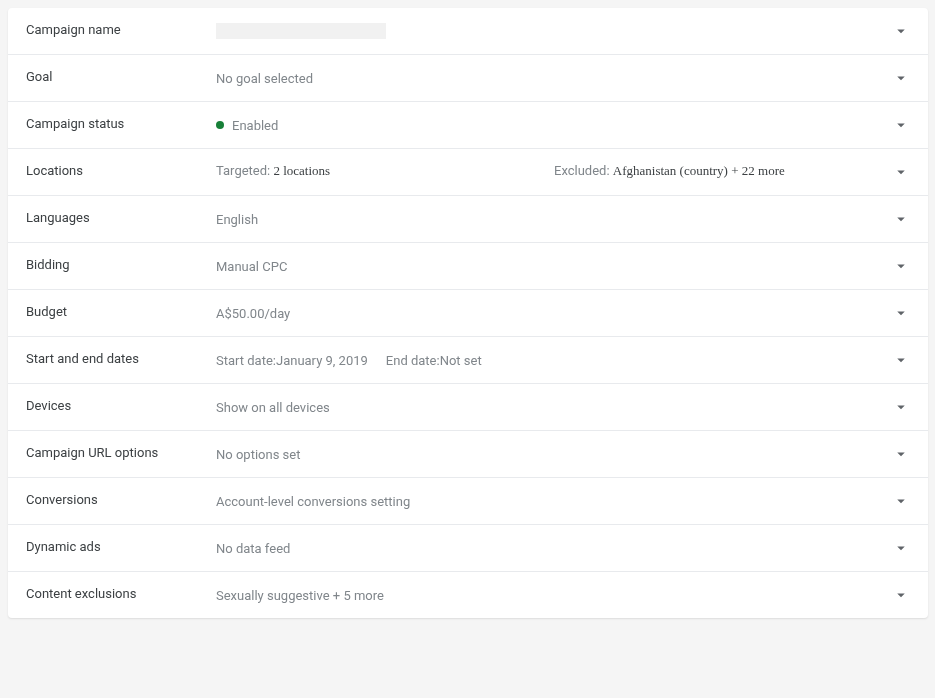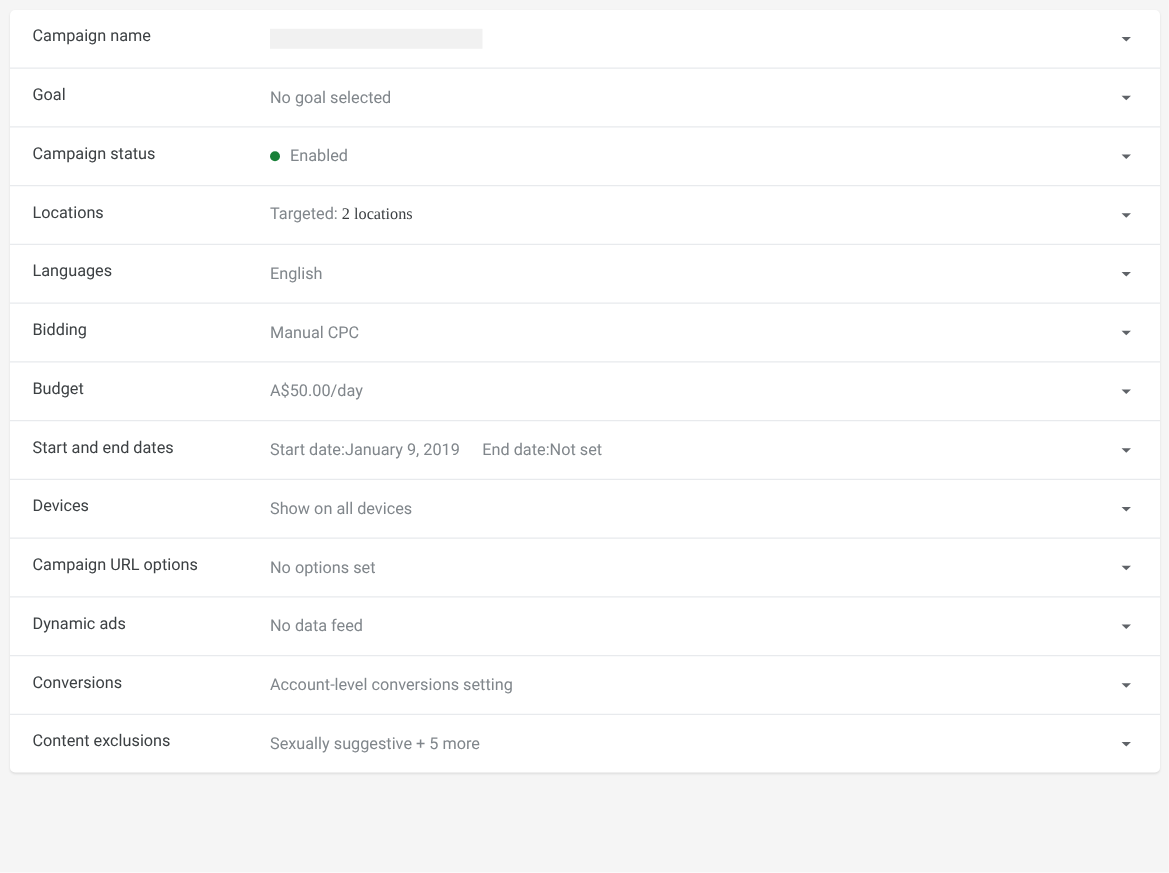--- a/index.html
+++ b/index.html
@@ -114,20 +114,25 @@
   </div>
 
   <div class="row">
     <div class="label">Locations</div>
     <div class="locations-wrap">
       <div class="loc-col">
         <span class="value" style="display:inline;">
           <span>Targeted: </span><span class="dark">2 locations</span>
         </span>
       </div>
+      <div class="loc-col">
+        <span class="value" style="display:inline;">
+          <span>Excluded: </span><span class="dark">Afghanistan (country) + 22 more</span>
+        </span>
+      </div>
     </div>
     <span class="chevron">
         <svg viewBox="0 0 24 24">
           <path d="M7 10l5 5 5-5z"></path>
         </svg>
       </span>
   </div>
 
   <div class="row">
     <div class="label">Languages</div>
@@ -191,40 +196,40 @@
     <div class="label">Campaign URL options</div>
     <div class="value">No options set</div>
     <span class="chevron">
         <svg viewBox="0 0 24 24">
           <path d="M7 10l5 5 5-5z"></path>
         </svg>
       </span>
   </div>
 
   <div class="row">
+    <div class="label">Conversions</div>
+    <div class="value">Account-level conversions setting</div>
+    <span class="chevron">
+        <svg viewBox="0 0 24 24">
+          <path d="M7 10l5 5 5-5z"></path>
+        </svg>
+      </span>
+  </div>
+
+  <div class="row">
     <div class="label">Dynamic ads</div>
     <div class="value">No data feed</div>
     <span class="chevron">
         <svg viewBox="0 0 24 24">
           <path d="M7 10l5 5 5-5z"></path>
         </svg>
       </span>
   </div>
 
   <div class="row">
-    <div class="label">Conversions</div>
-    <div class="value">Account-level conversions setting</div>
-    <span class="chevron">
-        <svg viewBox="0 0 24 24">
-          <path d="M7 10l5 5 5-5z"></path>
-        </svg>
-      </span>
-  </div>
-
-  <div class="row">
     <div class="label">Content exclusions</div>
     <div class="value">Sexually suggestive + 5 more</div>
     <span class="chevron">
         <svg viewBox="0 0 24 24">
           <path d="M7 10l5 5 5-5z"></path>
         </svg>
       </span>
   </div>
 
 </div>

